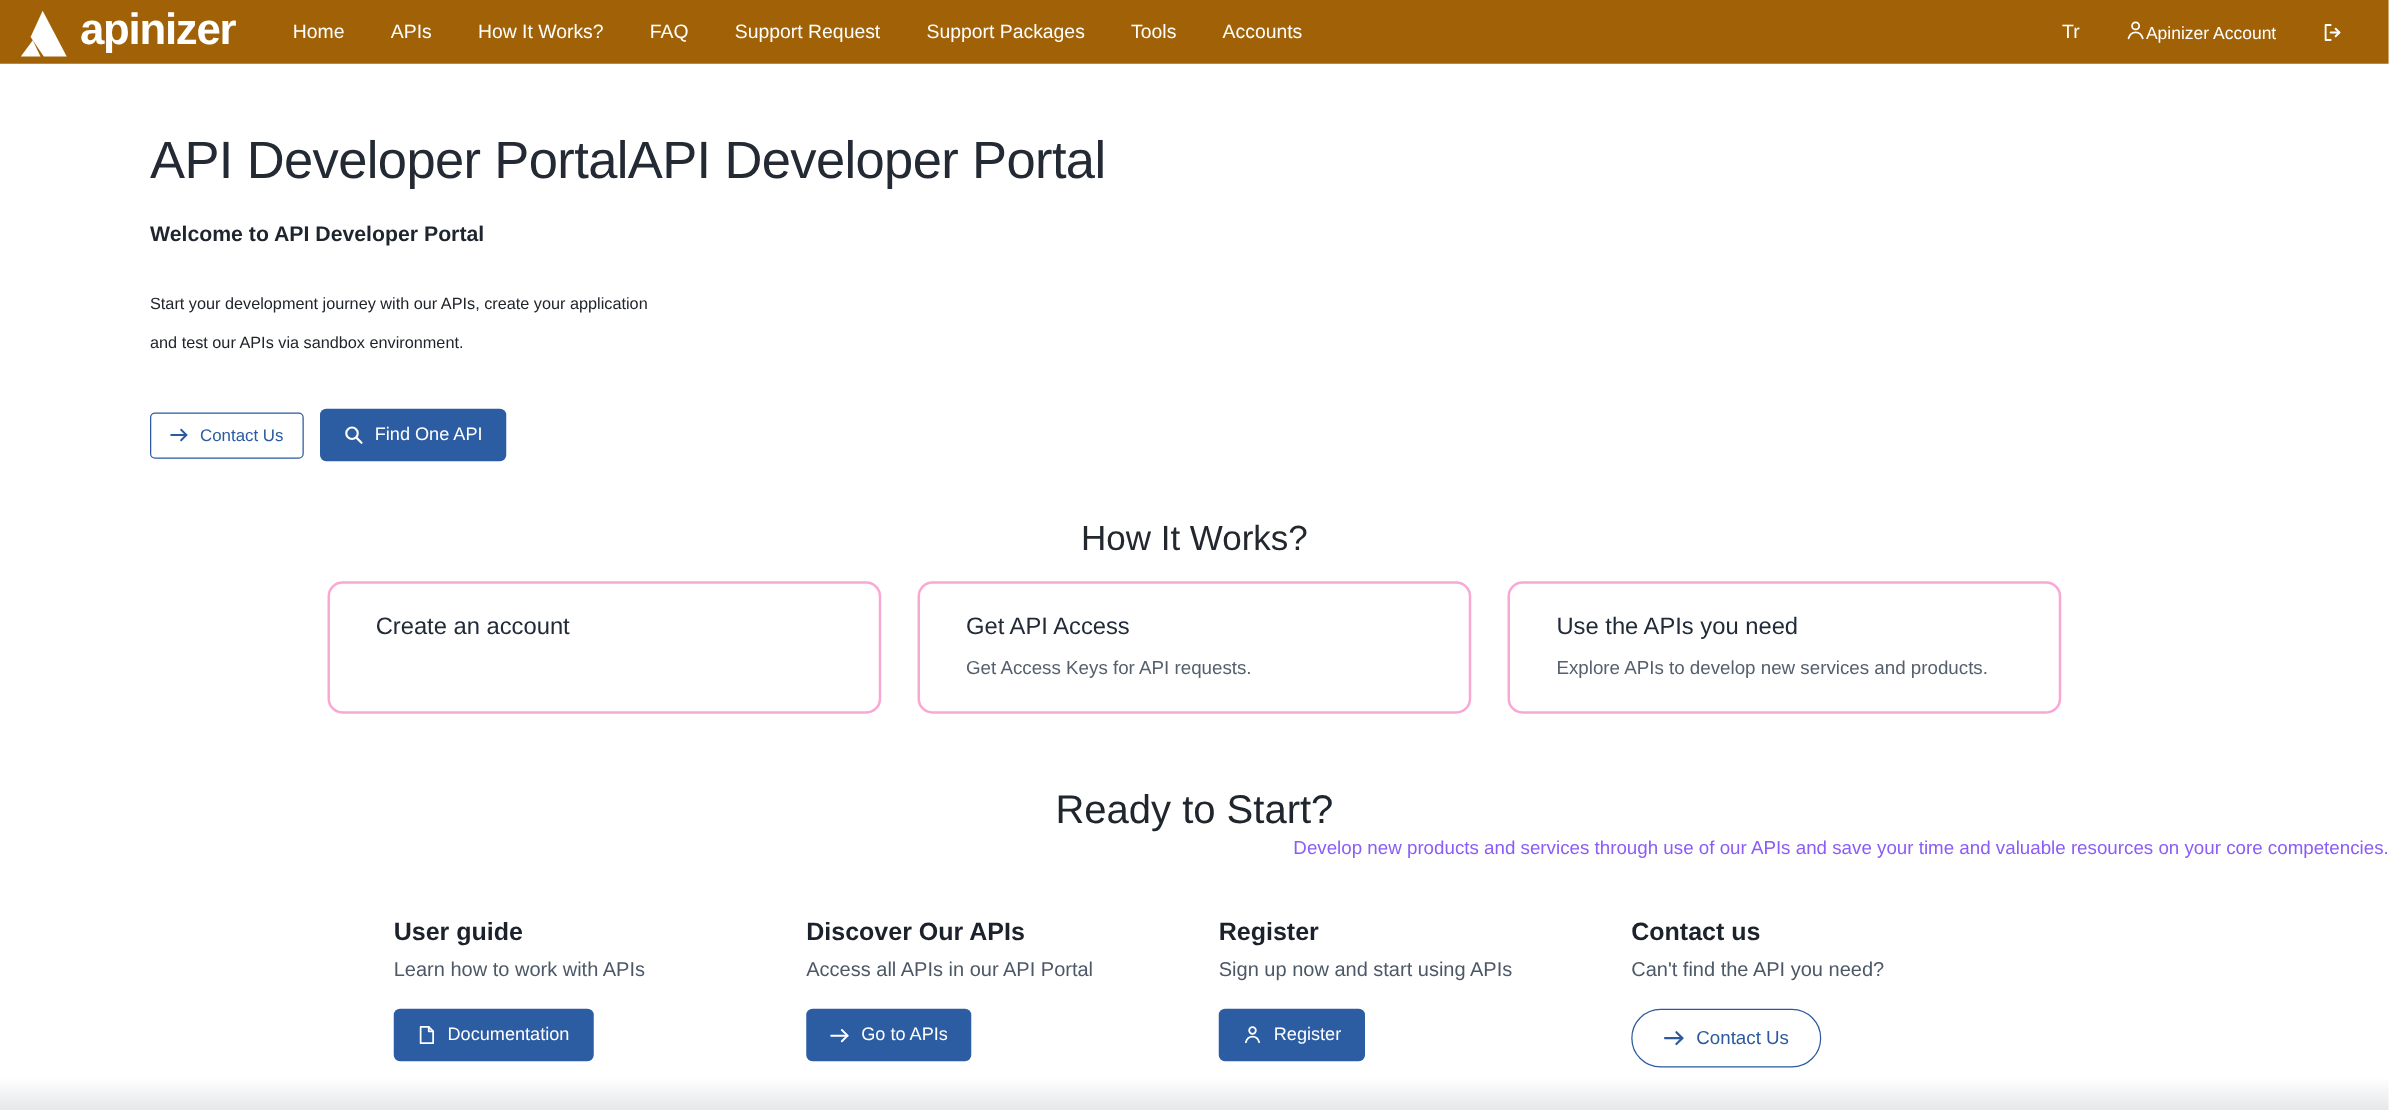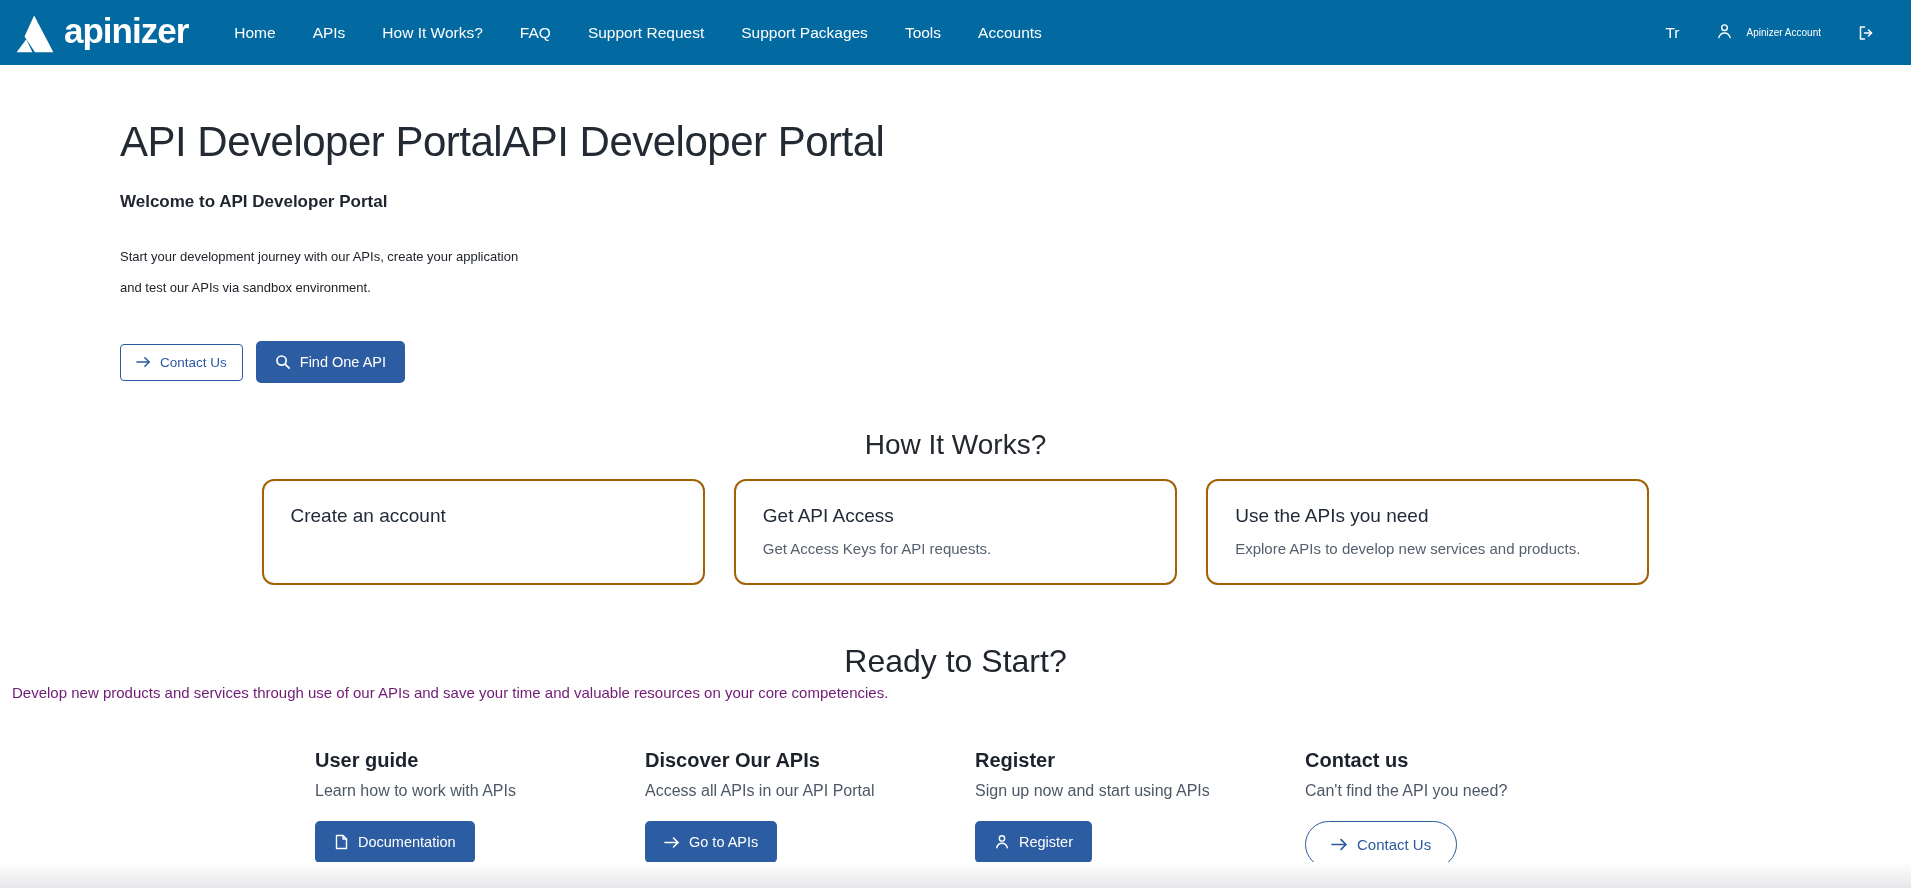--- a/index.html
+++ b/index.html
@@ -4,36 +4,36 @@
 <style>
   * { margin:0; padding:0; box-sizing:border-box; }
   html,body { width:1911px; height:888px; }
   body {
     font-family:"Liberation Sans","DejaVu Sans",sans-serif;
     background:#ffffff; color:#222831; position:relative; overflow:hidden;
   }
 
   
   .navbar {
-    height:65px; background:#0369a1; display:flex; align-items:center;
+    height:51px; background:#a16207; display:flex; align-items:center;
     padding:0 36px 0 14px; color:#ffffff;
   }
   .brand { display:flex; align-items:center; gap:8px; cursor:pointer; }
   .brand svg { display:block; }
   .brand-text {
     font-size:35px; font-weight:700; letter-spacing:-1px; color:#ffffff; line-height:1;
     padding-bottom:4px;
   }
   .nav-links { display:flex; align-items:flex-end; gap:37px; margin-left:46px; list-style:none; }
   .nav-links a {
     color:#ffffff; text-decoration:none; font-size:15.5px; font-weight:400; cursor:pointer;
   }
   .nav-right { margin-left:auto; display:flex; align-items:center; gap:36px; }
   .nav-lang { font-size:15.5px; cursor:pointer; }
-  .nav-account { display:flex; align-items:center; gap:14px; font-size:10px; cursor:pointer; }
+  .nav-account { display:flex; align-items:center; gap:0; font-size:14px; cursor:pointer; }
   .nav-logout { display:flex; align-items:center; cursor:pointer; }
 
   
   .hero { padding:54px 0 0 120px; }
   .hero-title {
     font-size:42px; font-weight:400; letter-spacing:-0.5px; color:#232a33; line-height:46px;
   }
   .hero-welcome { margin-top:27px; font-size:17px; font-weight:700; color:#1e252e; }
   .hero-desc { margin-top:29px; font-size:13px; color:#20252c; line-height:31px; }
   .hero-buttons { margin-top:38px; display:flex; align-items:center; gap:13px; }
@@ -56,32 +56,32 @@
 
   
   .hiw-heading {
     margin-top:45px; text-align:center; font-size:28px; font-weight:400; color:#23282f;
     line-height:34px;
   }
   .hiw-cards {
     width:1388px; margin:17px auto 0; display:flex; gap:29px;
   }
   .hiw-card {
-    flex:1 1 0; border:2px solid #a16207; border-radius:12px; background:#ffffff;
-    padding:23px 27px 25px;
+    flex:1 1 0; border:2px solid #f9a8d4; border-radius:12px; background:#ffffff;
+    padding:23px 37px 25px;
   }
   .hiw-card-title { font-size:19px; font-weight:500; color:#212b38; line-height:24px; }
   .hiw-card-desc { margin-top:12px; font-size:15px; color:#55606e; line-height:18px; }
 
   
   .ready-heading {
     margin-top:60px; text-align:center; font-size:32px; font-weight:400; color:#20262e;
     line-height:32px;
   }
-  .ready-sub { margin-top:7px; text-align:left; font-size:15px; color:#701a75; line-height:17px;padding-left:12px; }
+  .ready-sub { margin-top:7px; text-align:right; font-size:15px; color:#8b5cf6; line-height:17px; }
   .ready-cols {
     margin:47px 0 0 315px; display:grid; grid-template-columns:repeat(4,330px);
   }
   .col-title { font-size:20px; font-weight:700; color:#1b222b; line-height:24px; }
   .col-desc { margin-top:10px; font-size:16px; color:#4d5866; line-height:18px; }
   .col-btn-wrap { margin-top:21px; }
 
   
   .bottom-fade {
     position:absolute; left:0; bottom:0; width:100%; height:26px;

